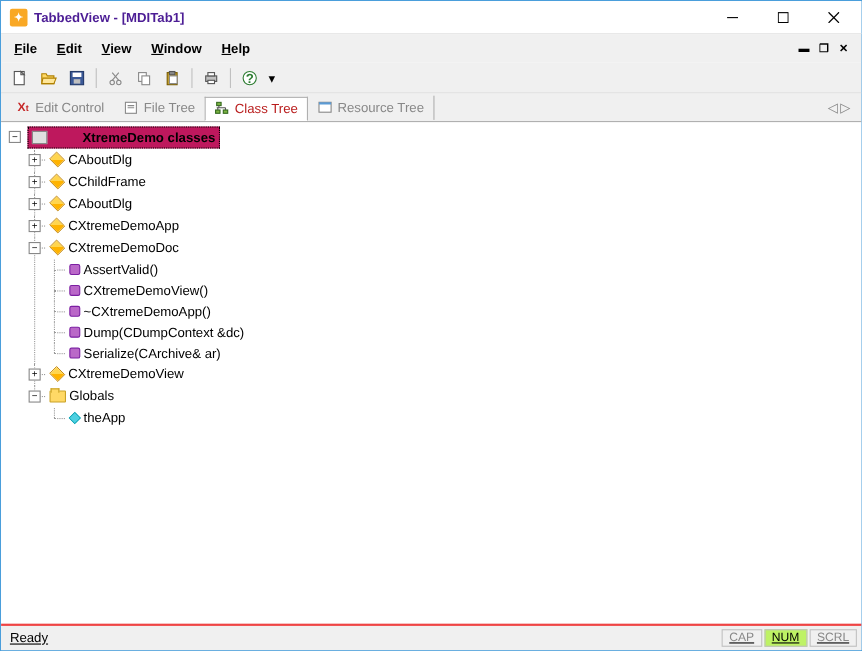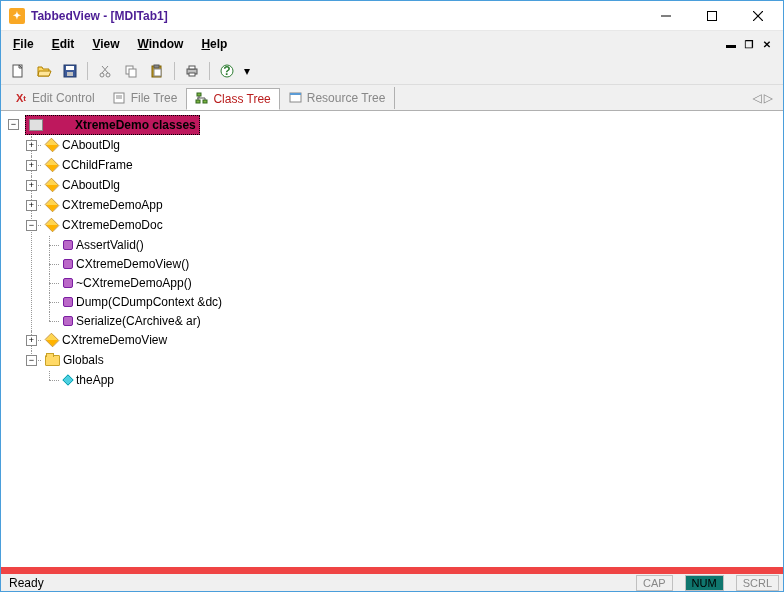--- a/index.html
+++ b/index.html
@@ -34,24 +34,24 @@
 .expander { position: absolute; left: 1px; top: 4px; width: 11px; height: 11px; border: 1px solid #888; background: #fff; display: flex; align-items: center; justify-content: center; font-size: 9px; line-height: 1; cursor: pointer; z-index: 1; }
 .node { display: inline-flex; align-items: center; gap: 3px; padding: 0 2px; }
 .node.selected { border: 1px dotted #000; background: #be185d; font-weight: bold; padding: 0 3px; gap: 32px; }
 .icon-box { width: 14px; height: 12px; display: inline-block; }
 .icon-class { background: linear-gradient(135deg, #ffd54f 50%, #ffb300 50%); transform: rotate(45deg) scale(0.8); border: 1px solid #c08000; }
 .icon-method { width: 10px; height: 10px; background: #ba68c8; border: 1px solid #7b1fa2; border-radius: 2px; }
 .icon-folder { width: 15px; height: 11px; background: #ffd966; border: 1px solid #c9a227; border-radius: 1px; position: relative; }
 .icon-folder::before { content: ""; position: absolute; left: 0; top: -3px; width: 6px; height: 3px; background: #ffd966; border: 1px solid #c9a227; border-bottom: none; }
 .icon-global { width: 10px; height: 10px; background: #4dd0e1; border: 1px solid #0097a7; transform: rotate(45deg) scale(0.8); }
 .icon-root { width: 14px; height: 12px; background: #e0e0e0; border: 1px solid #888; }
-.statusbar { height: 24px; background: #f0f0f0; border-top: 7px solid #ef4444; display: flex; align-items: center; padding: 0 4px; }
+.statusbar { height: 24px; background: #f0f0f0; border-top: 2px solid #ef4444; display: flex; align-items: center; padding: 0 4px; text-decoration: underline; }
 .statusbar .status-text { flex: 1; padding-left: 4px; }
-.statusbar .panel { border: 1px solid #c0c0c0; padding: 1px 6px; margin-left: 12px; color: #888; font-size: 11px; }
-.statusbar .panel.active { color: #000; background: #0f766e; }
+.statusbar .panel { border: 1px solid #c0c0c0; padding: 1px 6px; margin-left: 2px; color: #888; font-size: 11px; }
+.statusbar .panel.active { color: #000; background: #bef264; }
 svg { display: block; }
 </style>
 </head>
 <body>
 
 <div class="window">
 
   <div class="titlebar">
     <span class="app-icon">✦</span>
     <span class="title">TabbedView - [MDITab1]</span>

